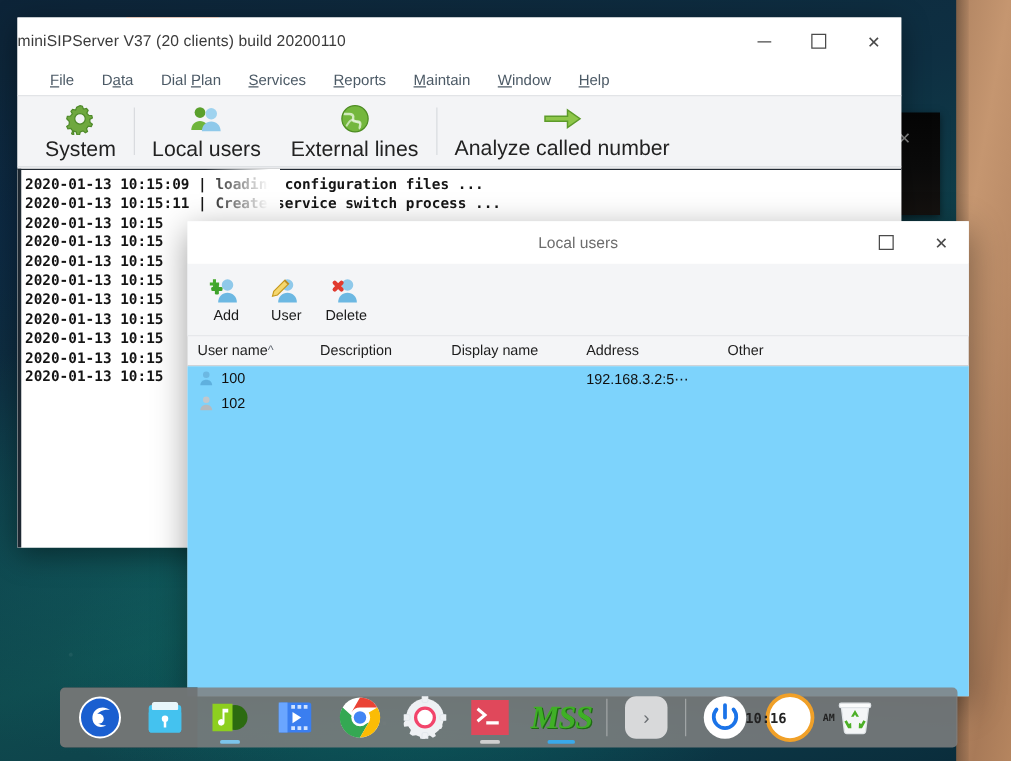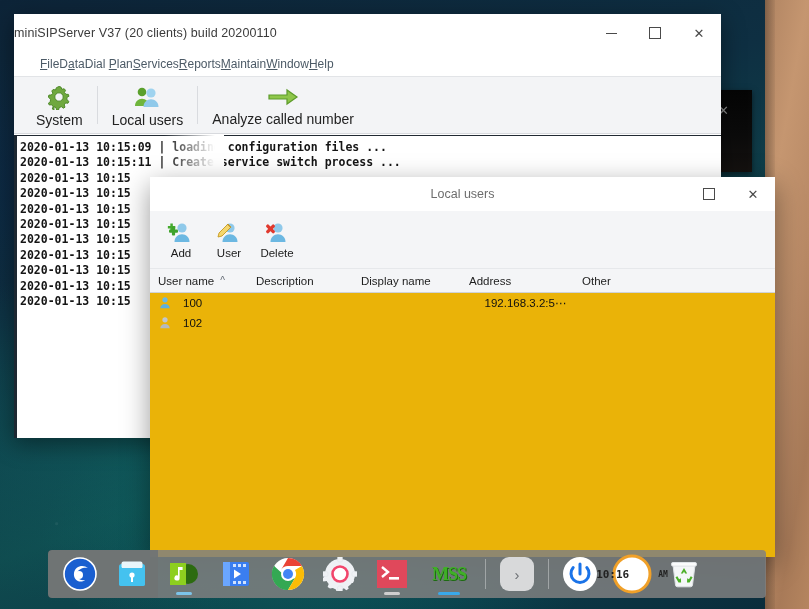--- a/index.html
+++ b/index.html
@@ -80,39 +80,39 @@
     width: 44px; height: 38px;
     display: flex; align-items: center; justify-content: center;
     color: #4a4a4a; font-size: 13px; cursor: default;
   }
   .wc-min::after { content: ""; display:block; width: 11px; height: 1px; background: #4a4a4a; }
   .wc-max::after { content: ""; display:block; width: 10px; height: 10px; border: 1px solid #4a4a4a; }
 
   
   #main-menubar {
     height: 24px; display: flex; align-items: center;
-    padding-left: 26px; 
+    padding-left: 26px; gap: 22px;
     background: #ffffff;
   }
   .menu-item {
     font-size: 12px; color: #4c5a66; cursor: default;
   }
   .menu-item u { text-decoration: underline; }
 
   
   #main-toolbar {
     height: 58px; background: #f3f4f6;
     border-top: 1px solid #e2e4e7; border-bottom: 1px solid #d8dade;
     display: flex; align-items: center; padding-left: 10px;
   }
   .tb-item {
     display: flex; flex-direction: column; align-items: center; justify-content: center;
     min-width: 60px; padding: 2px 12px 0; cursor: default; height: 54px;
   }
-  .tb-label { font-size: 14px; color: #222; margin-top: 2px; white-space: nowrap; }
+  .tb-label { font-size: 17px; color: #222; margin-top: 2px; white-space: nowrap; }
   .tb-sep { width: 1px; height: 38px; background: #d9dbdf; margin: 0 2px; }
 
   
   #log-console {
     position: absolute; left: 0; top: 121px; width: 707px; height: 303px;
     background: #ffffff;
     border-top: 1px solid #222a33;
     font-family: "DejaVu Sans Mono", monospace;
     font-size: 11.5px; color: #151515;
     padding: 4px 0 0 6px;
@@ -166,28 +166,28 @@
   #users-table-wrap {
     position: absolute; left: 0; top: 92px; width: 625px; height: 288px;
     background: transparent;
   }
   #users-header {
     display: flex; align-items: center; height: 24px;
     border-bottom: 1px solid #cfd3d8;
     font-size: 11.5px; color: #1d1d1d; padding-left: 8px;
   }
   .col { position: relative; }
-  .c-user { width: 98px; display: flex; align-items: center; gap: 6px; }
+  .c-user { width: 98px; display: flex; align-items: center; }
   .c-desc { width: 105px; }
   .c-disp { width: 108px; }
   .c-addr { width: 113px; }
   .c-other { flex: 1; }
   .sort-caret { font-size: 10px; color: #5f6670; }
 
-  #users-body { background: #eab308; height: 264px; text-align: center; }
+  #users-body { background: #7dd3fc; height: 264px; }
   .urow {
     display: flex; align-items: center; height: 20px;
     font-size: 11.5px; color: #101010; padding-left: 8px;
   }
   .urow.alt { background: #f7f8f9; }
   .uicon { width: 14px; height: 14px; margin-right: 5px; flex: none; }
 
   
   #taskbar {
     position: absolute; left: 48px; bottom: 11px; width: 718px; height: 48px;
@@ -255,20 +255,29 @@
       <div class="tb-item">
         <svg width="28" height="26" viewBox="0 0 28 26">
           <circle cx="9" cy="8" r="4.3" fill="#5aa02c"></circle>
           <path d="M2 22c0-4.4 3.2-7.3 7-7.3s7 2.9 7 7.3z" fill="#6fb53c"></path>
           <circle cx="18" cy="9" r="4.6" fill="#9fd3ef"></circle>
           <path d="M10.5 23c0-4.7 3.4-7.8 7.5-7.8s7.5 3.1 7.5 7.8z" fill="#8fc9ea"></path>
         </svg>
         <span class="tb-label">Local users</span>
       </div>
 
+      <div class="tb-item">
+        <svg width="26" height="26" viewBox="0 0 26 26">
+          <circle cx="13" cy="13" r="10.5" fill="#74b73d"></circle>
+          <path d="M4 9c3 1 5-1 7 1s-1 4 1 5 4-1 5 1-1 4 0 5" stroke="#e8f5dd" stroke-width="2" fill="none" opacity=".8"></path>
+          <path d="M6 19c2-2 2-5 5-5s3 3 6 2" stroke="#e8f5dd" stroke-width="1.6" fill="none" opacity=".7"></path>
+          <circle cx="13" cy="13" r="10.5" fill="none" stroke="#4d8c22" stroke-width="1"></circle>
+        </svg>
+        <span class="tb-label">External lines</span>
+      </div>
       <div class="tb-sep"></div>
 
       <div class="tb-item">
         <svg width="32" height="24" viewBox="0 0 32 24">
           <path d="M2 10h18V5l10 7-10 7v-5H2z" fill="#8ec64a" stroke="#5d9b2a" stroke-width="1.2"></path>
         </svg>
         <span class="tb-label">Analyze called number</span>
       </div>
     </div>
 
@@ -456,21 +465,21 @@
     <div class="tk">
       <svg width="32" height="32" viewBox="0 0 32 32">
         <rect x="1" y="2" width="30" height="28" fill="#e0485b"></rect>
         <path d="M6 9l6 5-6 5" stroke="#ffffff" stroke-width="2.4" fill="none"></path>
         <rect x="13" y="19" width="10" height="2.6" fill="#ffffff"></rect>
       </svg>
       <div class="tk-dot" style="background:#cfcfcf"></div>
     </div>
 
     <div class="tk" style="width:62px">
-      <span style="font-family:'Liberation Serif',serif;font-weight:bold;font-size:18px;color:#3fb026;letter-spacing:-1px;text-shadow:1px 1px 0 #1d6b12;">MSS</span>
+      <span style="font-family:'Liberation Serif',serif;font-weight:bold;font-size:26px;color:#3fb026;letter-spacing:-1px;text-shadow:1px 1px 0 #1d6b12;font-style:italic;">MSS</span>
       <div class="tk-dot" style="background:#3aa9ea;width:22px"></div>
     </div>
 
     <div class="tk-sep"></div>
 
     <div class="tk">
       <div style="width:34px;height:34px;border-radius:9px;background:#d8d9da;display:flex;align-items:center;justify-content:center;color:#6b6f73;font-size:15px;">›</div>
     </div>
 
     <div class="tk-sep"></div>

